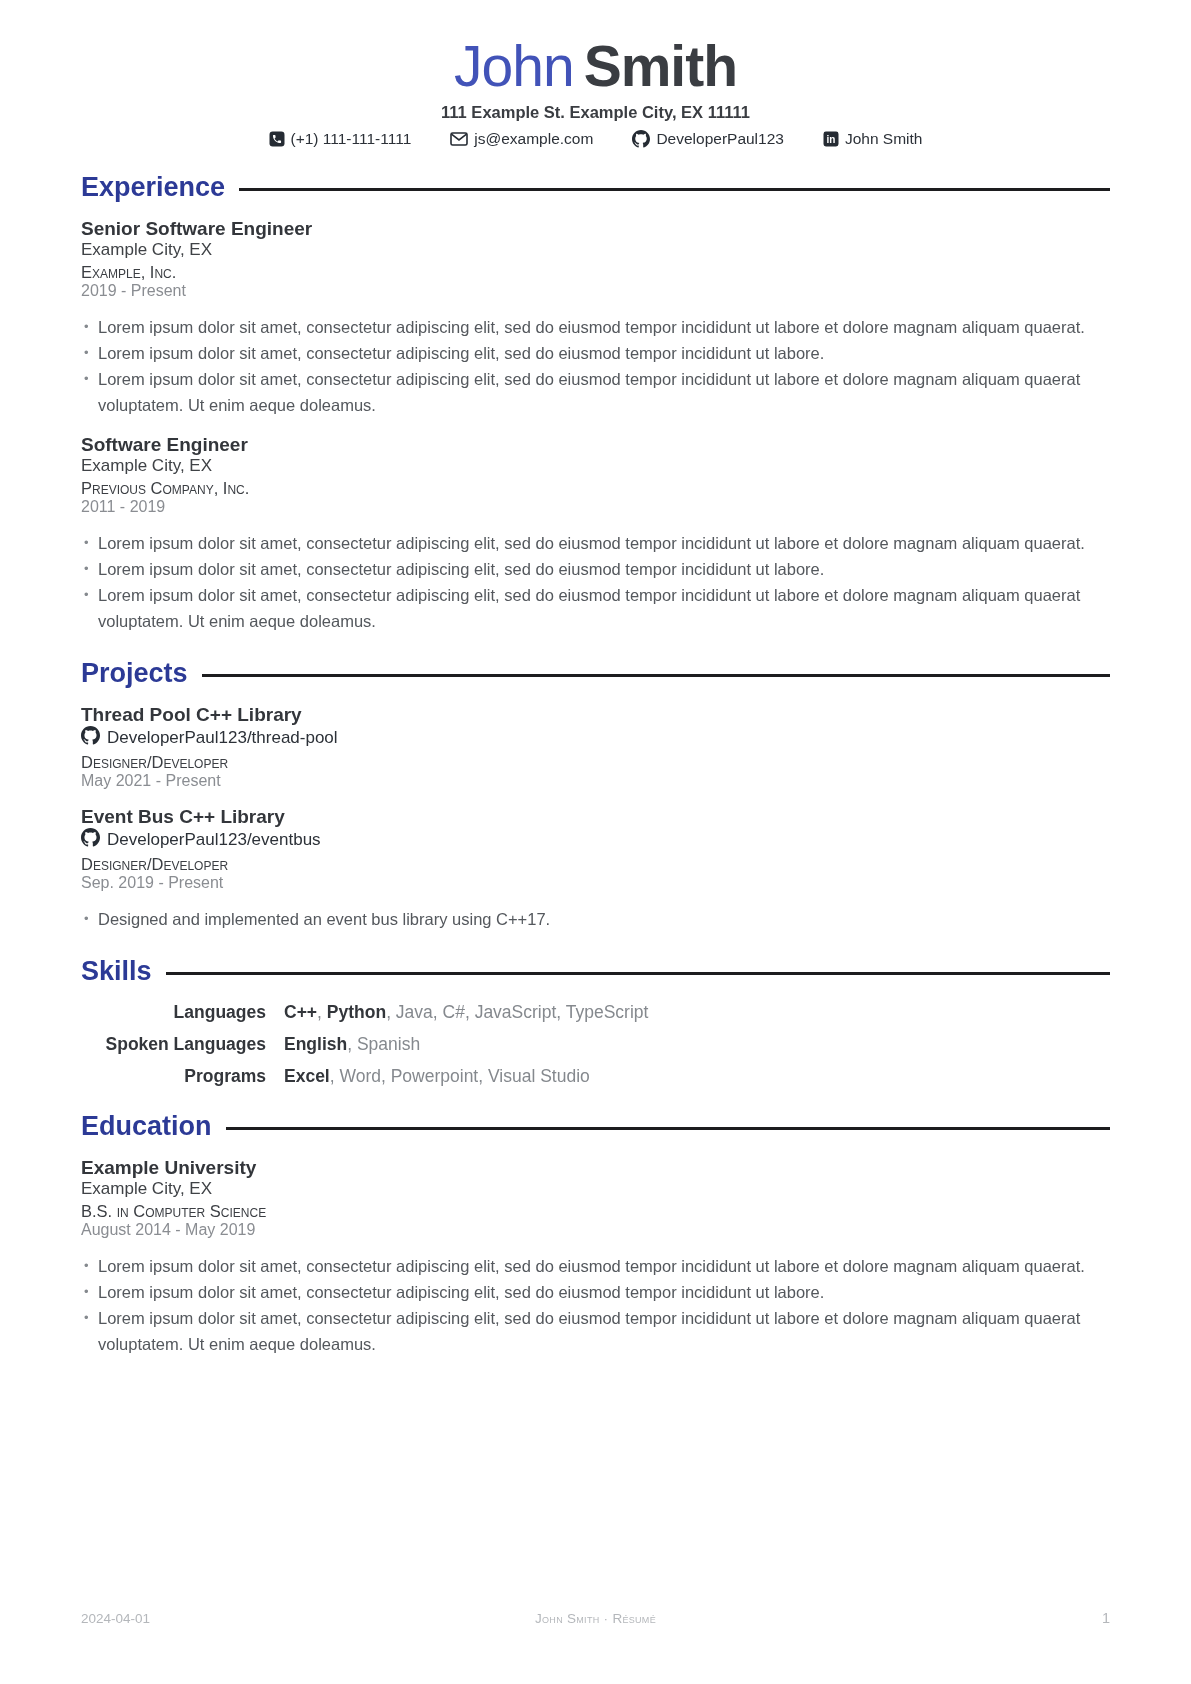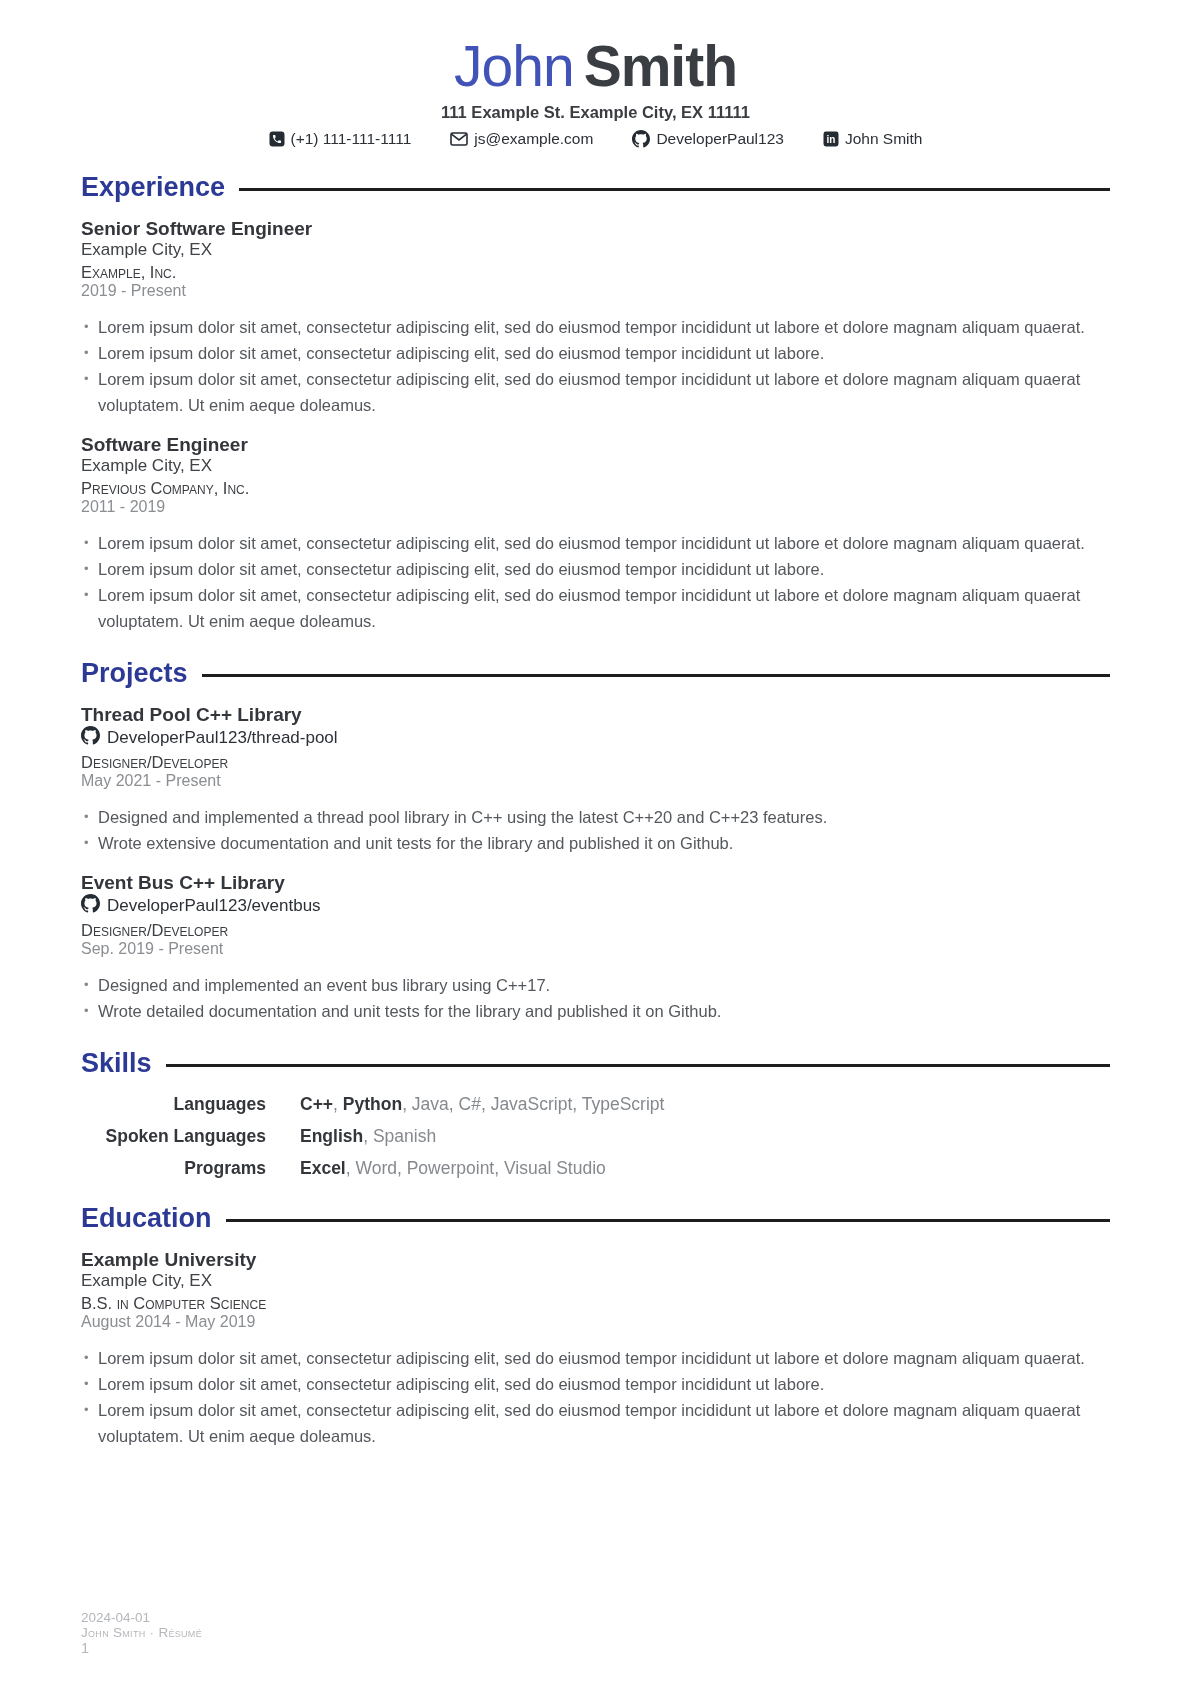--- a/index.html
+++ b/index.html
@@ -44,27 +44,27 @@
   ul.bullets { list-style:none; margin:14px 0 4px 0; font-size:16.5px; line-height:26px; color:#54585d; }
   ul.bullets li { position:relative; padding-left:17px; }
   ul.bullets li::before {
     content:"•"; position:absolute; left:3px; top:0; color:#85898e; font-size:13px;
   }
 
   
   .skills-table { margin-top:16px; }
   .skill-row { display:flex; align-items:baseline; margin-bottom:11px; font-size:17.5px; }
   .skill-label { width:185px; flex:none; text-align:right; font-weight:700; color:#33363b; }
-  .skill-value { margin-left:34px; color:#85898e; }
+  .skill-value { margin-left:18px; color:#85898e; }
   .skill-value .strong { color:#33363b; font-weight:700; }
 
   
   .footer {
     position:absolute; left:81px; right:81px; top:1610px;
-    display:flex; align-items:baseline; color:#b4b7bb; font-size:13.5px;flex-direction:column;
+    display:flex; align-items:baseline; color:#b4b7bb; font-size:13.5px;
   }
   .footer .f-left { flex:1; text-align:left; }
   .footer .f-center { flex:1; text-align:center; font-variant:small-caps; letter-spacing:.3px; }
   .footer .f-right { flex:1; text-align:right; font-size:14.5px; }
 </style>
 </head>
 <body>
 
 <div class="page">
 
@@ -164,43 +164,38 @@
           <span><svg width="19" height="19" viewBox="0 0 24 24">
                 <path fill="#252b33" d="M12 0C5.37 0 0 5.37 0 12c0 5.3 3.438 9.8 8.205 11.387.6.113.82-.258.82-.577 0-.285-.01-1.04-.015-2.04-3.338.724-4.042-1.61-4.042-1.61-.546-1.385-1.333-1.754-1.333-1.754-1.087-.744.084-.729.084-.729 1.205.084 1.838 1.236 1.838 1.236 1.07 1.835 2.809 1.305 3.495.998.108-.776.417-1.305.76-1.605-2.665-.3-5.466-1.332-5.466-5.93 0-1.31.465-2.38 1.235-3.22-.135-.303-.54-1.523.105-3.176 0 0 1.005-.322 3.3 1.23.96-.267 1.98-.399 3-.405 1.02.006 2.04.138 3 .405 2.28-1.552 3.285-1.23 3.285-1.23.645 1.653.24 2.873.12 3.176.765.84 1.23 1.91 1.23 3.22 0 4.61-2.805 5.625-5.475 5.92.42.36.81 1.096.81 2.22 0 1.606-.015 2.896-.015 3.286 0 .315.21.69.825.57C20.565 21.795 24 17.295 24 12c0-6.63-5.37-12-12-12z"></path>
               </svg></span>
           <span>DeveloperPaul123/thread-pool</span>
         </span>
       </div>
       <div class="entry-row">
         <span class="entry-org">Designer/Developer</span>
         <span class="entry-dates">May 2021 - Present</span>
       </div>
-      <ul class="bullets">
-        <li>Designed and implemented a thread pool library in C++ using the latest C++20 and C++23 features.</li>
-        <li>Wrote extensive documentation and unit tests for the library and published it on Github.</li>
-      </ul>
     </div>
 
     <div class="entry">
       <div class="entry-row">
         <span class="entry-title">Event Bus C++ Library</span>
         <span class="repo">
           <span><svg width="19" height="19" viewBox="0 0 24 24">
                 <path fill="#252b33" d="M12 0C5.37 0 0 5.37 0 12c0 5.3 3.438 9.8 8.205 11.387.6.113.82-.258.82-.577 0-.285-.01-1.04-.015-2.04-3.338.724-4.042-1.61-4.042-1.61-.546-1.385-1.333-1.754-1.333-1.754-1.087-.744.084-.729.084-.729 1.205.084 1.838 1.236 1.838 1.236 1.07 1.835 2.809 1.305 3.495.998.108-.776.417-1.305.76-1.605-2.665-.3-5.466-1.332-5.466-5.93 0-1.31.465-2.38 1.235-3.22-.135-.303-.54-1.523.105-3.176 0 0 1.005-.322 3.3 1.23.96-.267 1.98-.399 3-.405 1.02.006 2.04.138 3 .405 2.28-1.552 3.285-1.23 3.285-1.23.645 1.653.24 2.873.12 3.176.765.84 1.23 1.91 1.23 3.22 0 4.61-2.805 5.625-5.475 5.92.42.36.81 1.096.81 2.22 0 1.606-.015 2.896-.015 3.286 0 .315.21.69.825.57C20.565 21.795 24 17.295 24 12c0-6.63-5.37-12-12-12z"></path>
               </svg></span>
           <span>DeveloperPaul123/eventbus</span>
         </span>
       </div>
       <div class="entry-row">
         <span class="entry-org">Designer/Developer</span>
         <span class="entry-dates">Sep. 2019 - Present</span>
       </div>
       <ul class="bullets">
         <li>Designed and implemented an event bus library using C++17.</li>
-        <li>Wrote detailed documentation and unit tests for the library and published it on Github.</li>
       </ul>
     </div>
   </div>
 
   <div class="section">
     <div class="section-heading">
       <span class="label">Skills</span>
       <span class="rule"></span>
     </div>
 

